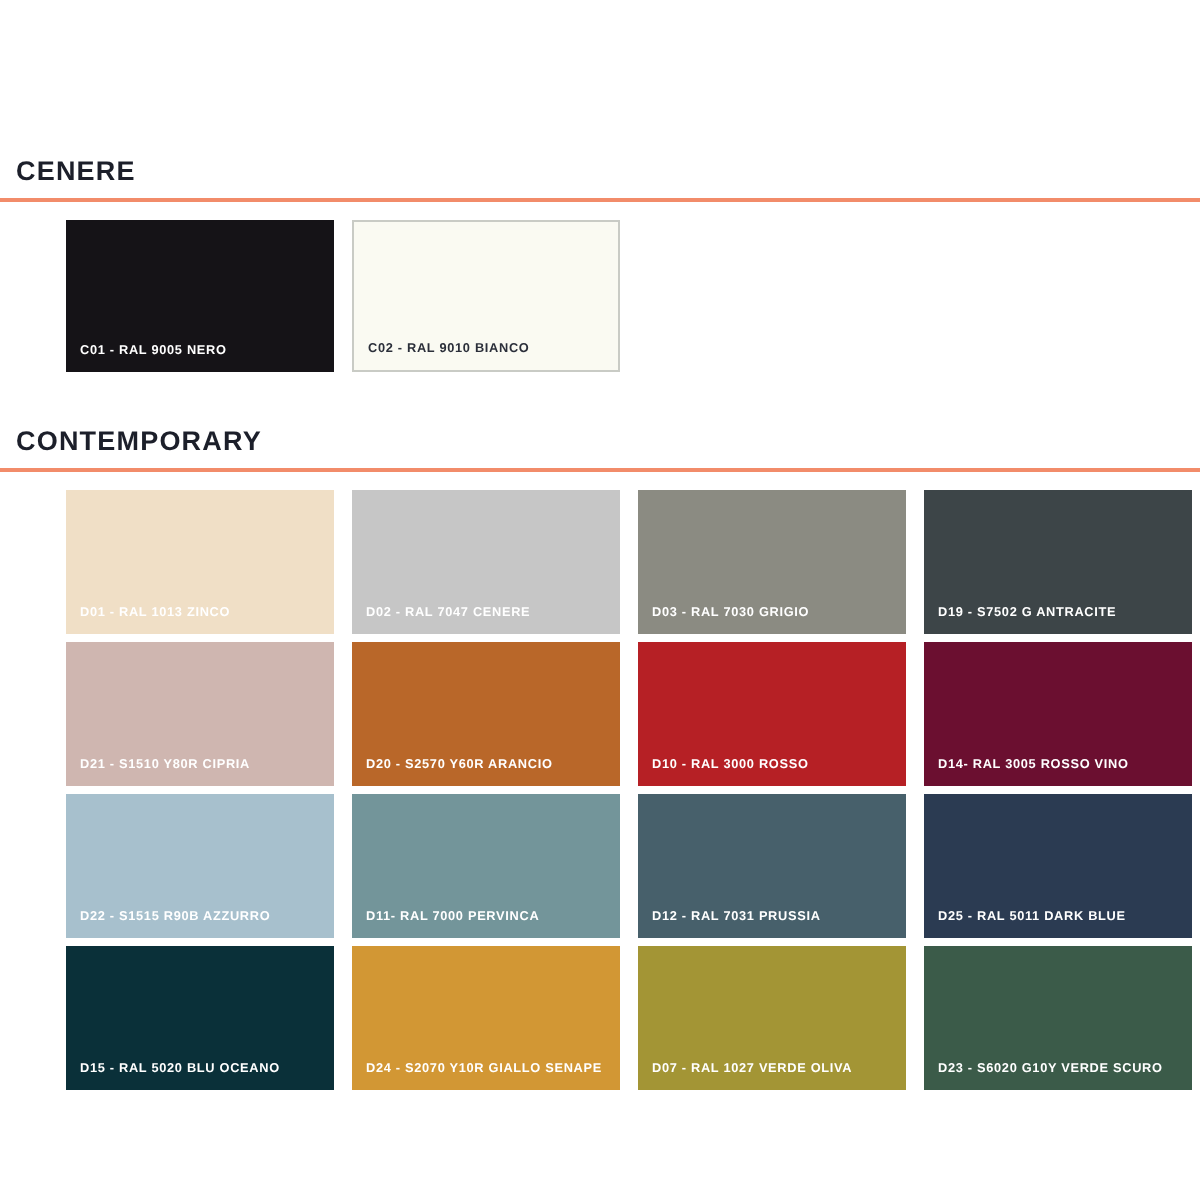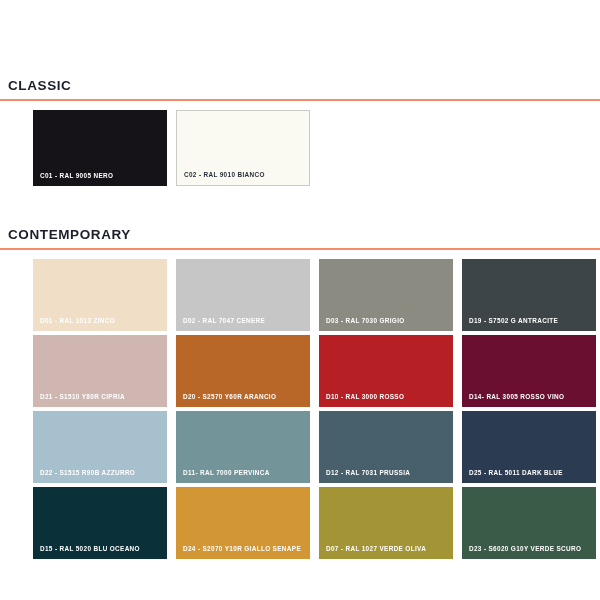--- a/index.html
+++ b/index.html
@@ -19,21 +19,21 @@
     width: 600px;
     height: 600px;
     box-sizing: border-box;
   }
   .section {
     position: absolute;
     left: 0;
     width: 600px;
   }
   .section-classic { top: 78px; }
-  .section-contemporary { top: 227px; }
+  .section-contemporary { top: 213px; }
 
   .section-title {
     font-size: 13.5px;
     font-weight: bold;
     letter-spacing: 0.6px;
     color: #1c1f2a;
     padding: 0 0 5px 8px;
     line-height: 16px;
     white-space: nowrap;
   }
@@ -77,21 +77,21 @@
     overflow: hidden;
   }
   .swatch.bordered { border: 1px solid #c9cbc5; }
 </style>
 </head>
 <body>
 
 <div class="page">
 
   <div class="section section-classic">
-    <div class="section-title">CLASSIC</div>
+    <div class="section-title">CENERE</div>
     <div class="section-rule" style="background: rgb(242, 140, 106);"></div>
     <div class="grid">
       <div class="row">
         <div class="swatch" style="background: rgb(21, 19, 23);">
           <div class="swatch-label" style="color: rgb(255, 255, 255);">C01 - RAL 9005 NERO</div>
         </div>
         <div class="swatch bordered" style="background: rgb(250, 250, 242);">
           <div class="swatch-label" style="color: rgb(43, 47, 58);">C02 - RAL 9010 BIANCO</div>
         </div>
       </div>

